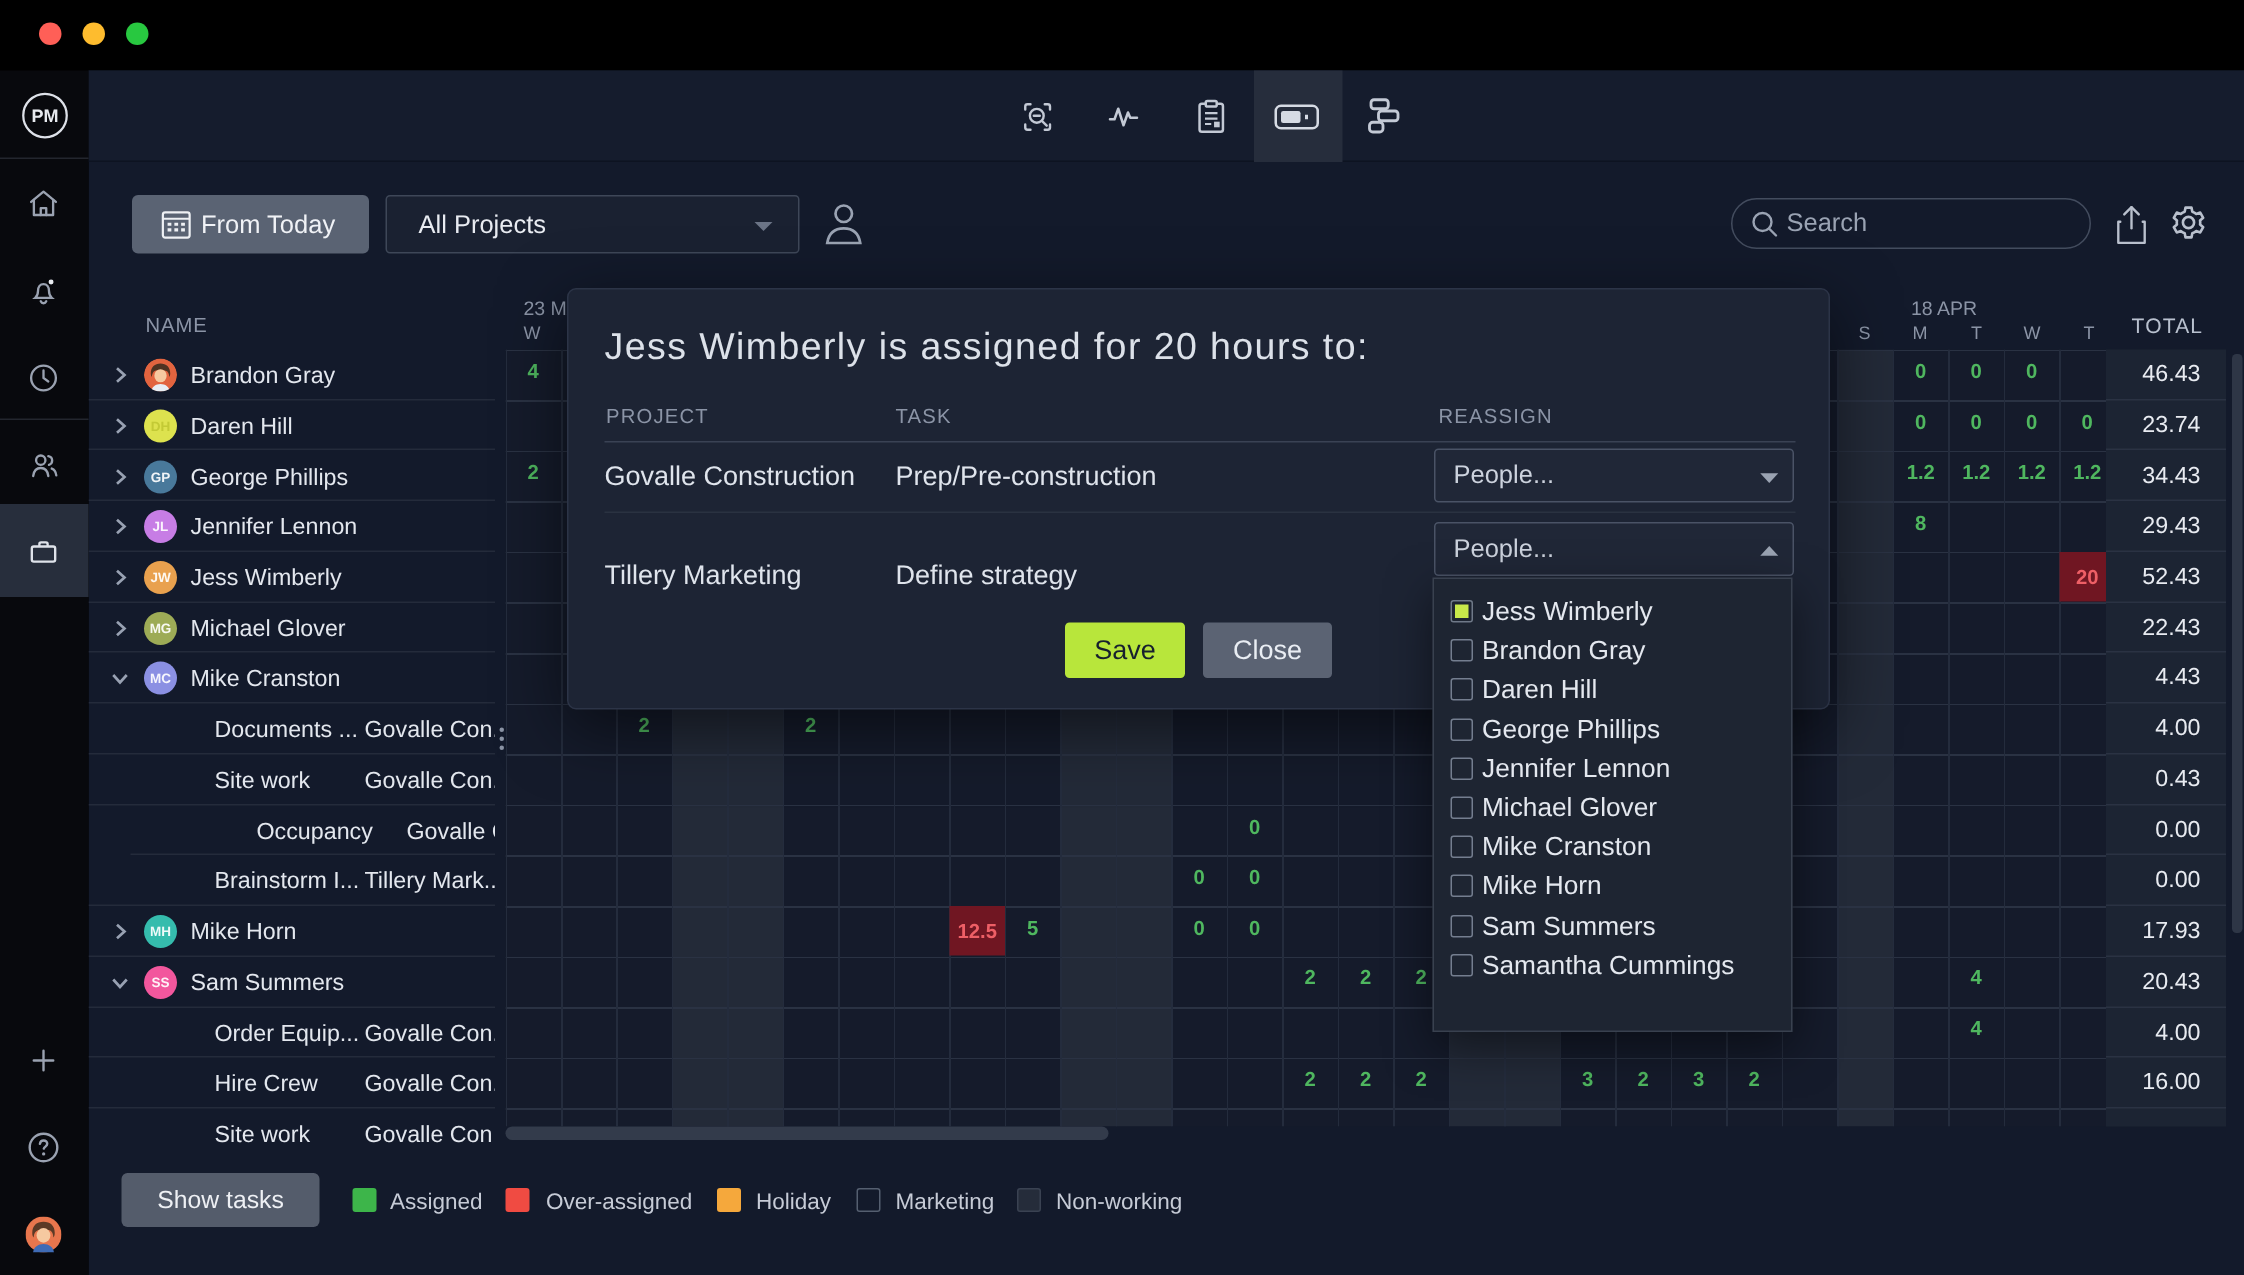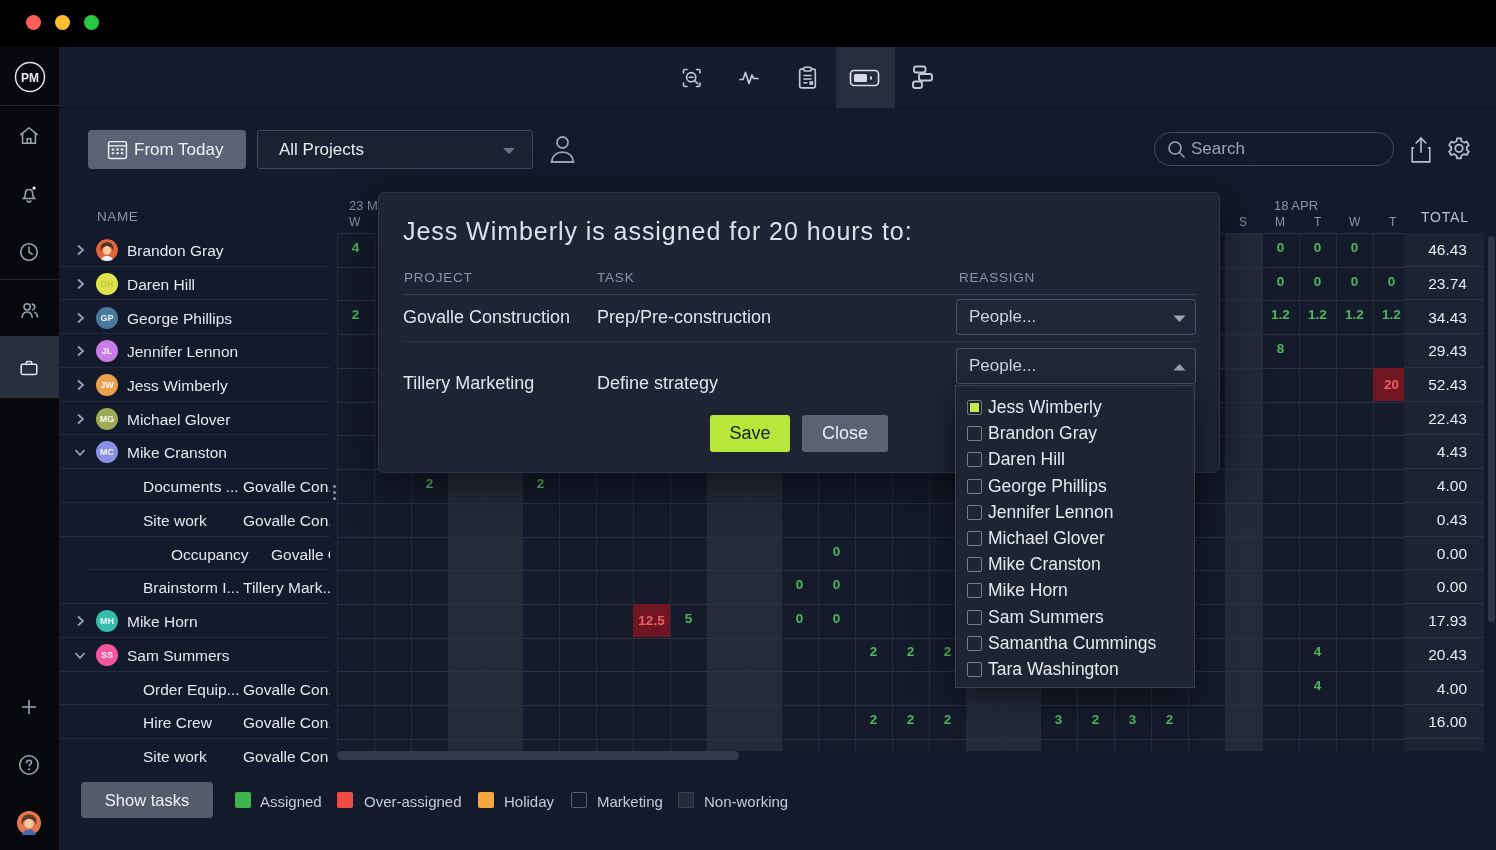--- a/index.html
+++ b/index.html
@@ -478,18 +478,14 @@
         <div class="ddtx">Mike Horn</div>
       </div>
       <div class="dditem" style="top:219px;">
         <div class="ddcb"></div>
         <div class="ddtx">Sam Summers</div>
       </div>
       <div class="dditem" style="top:245px;">
         <div class="ddcb"></div>
         <div class="ddtx">Samantha Cummings</div>
       </div>
-      <div class="dditem" style="top:271px;">
-        <div class="ddcb"></div>
-        <div class="ddtx">Tara Washington</div>
-      </div>
     </div>
   </div>
 
 </body></html>

